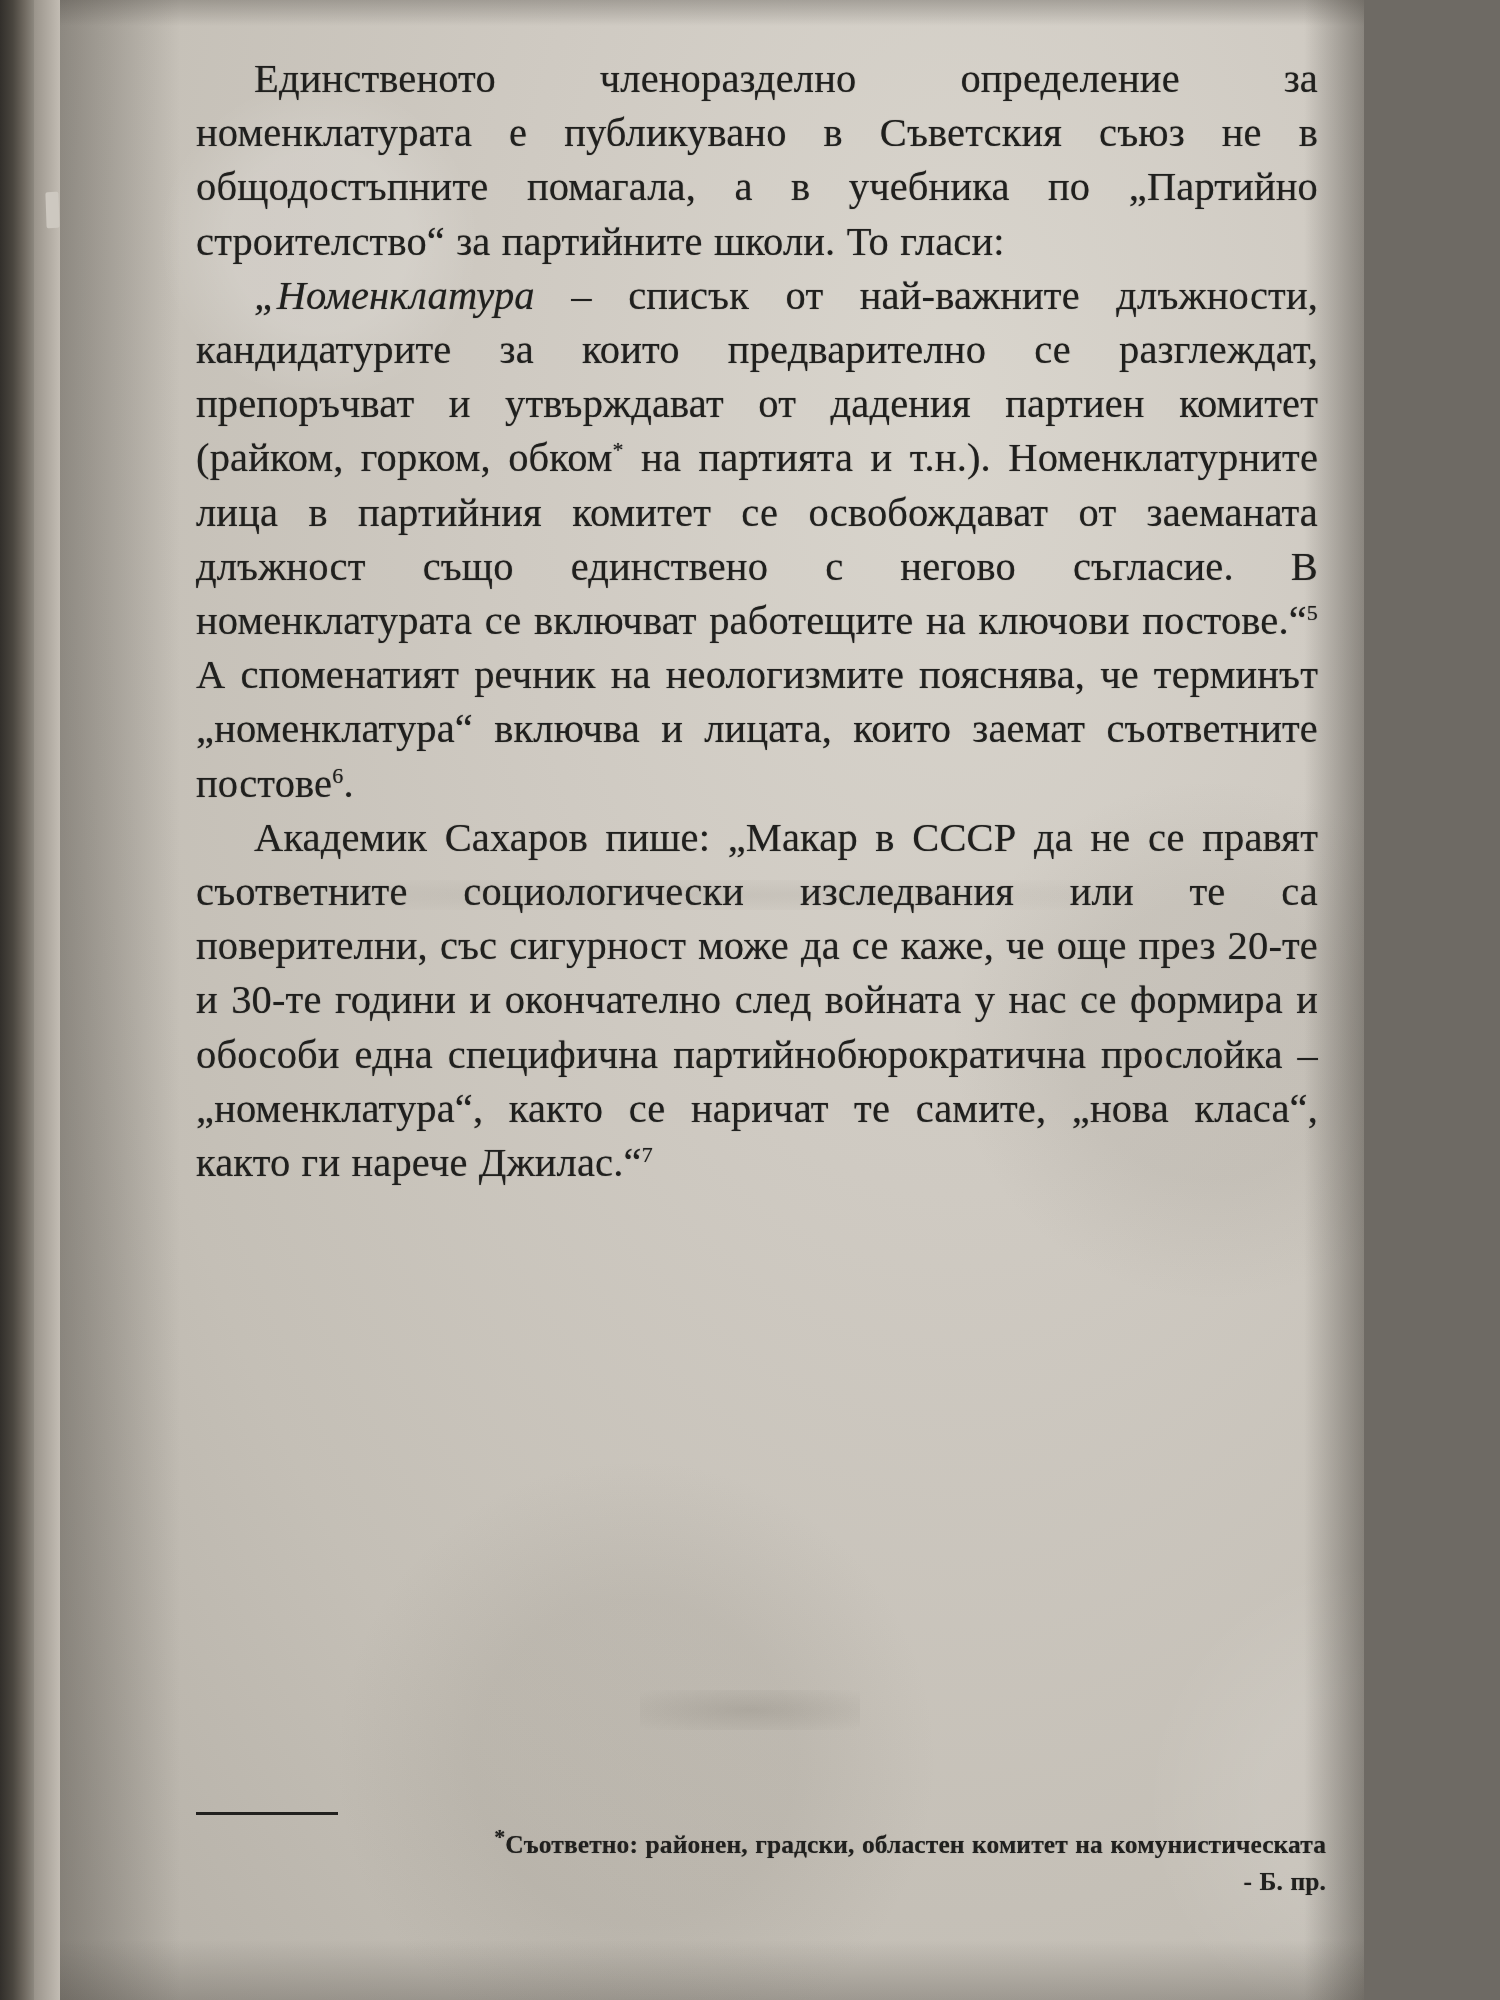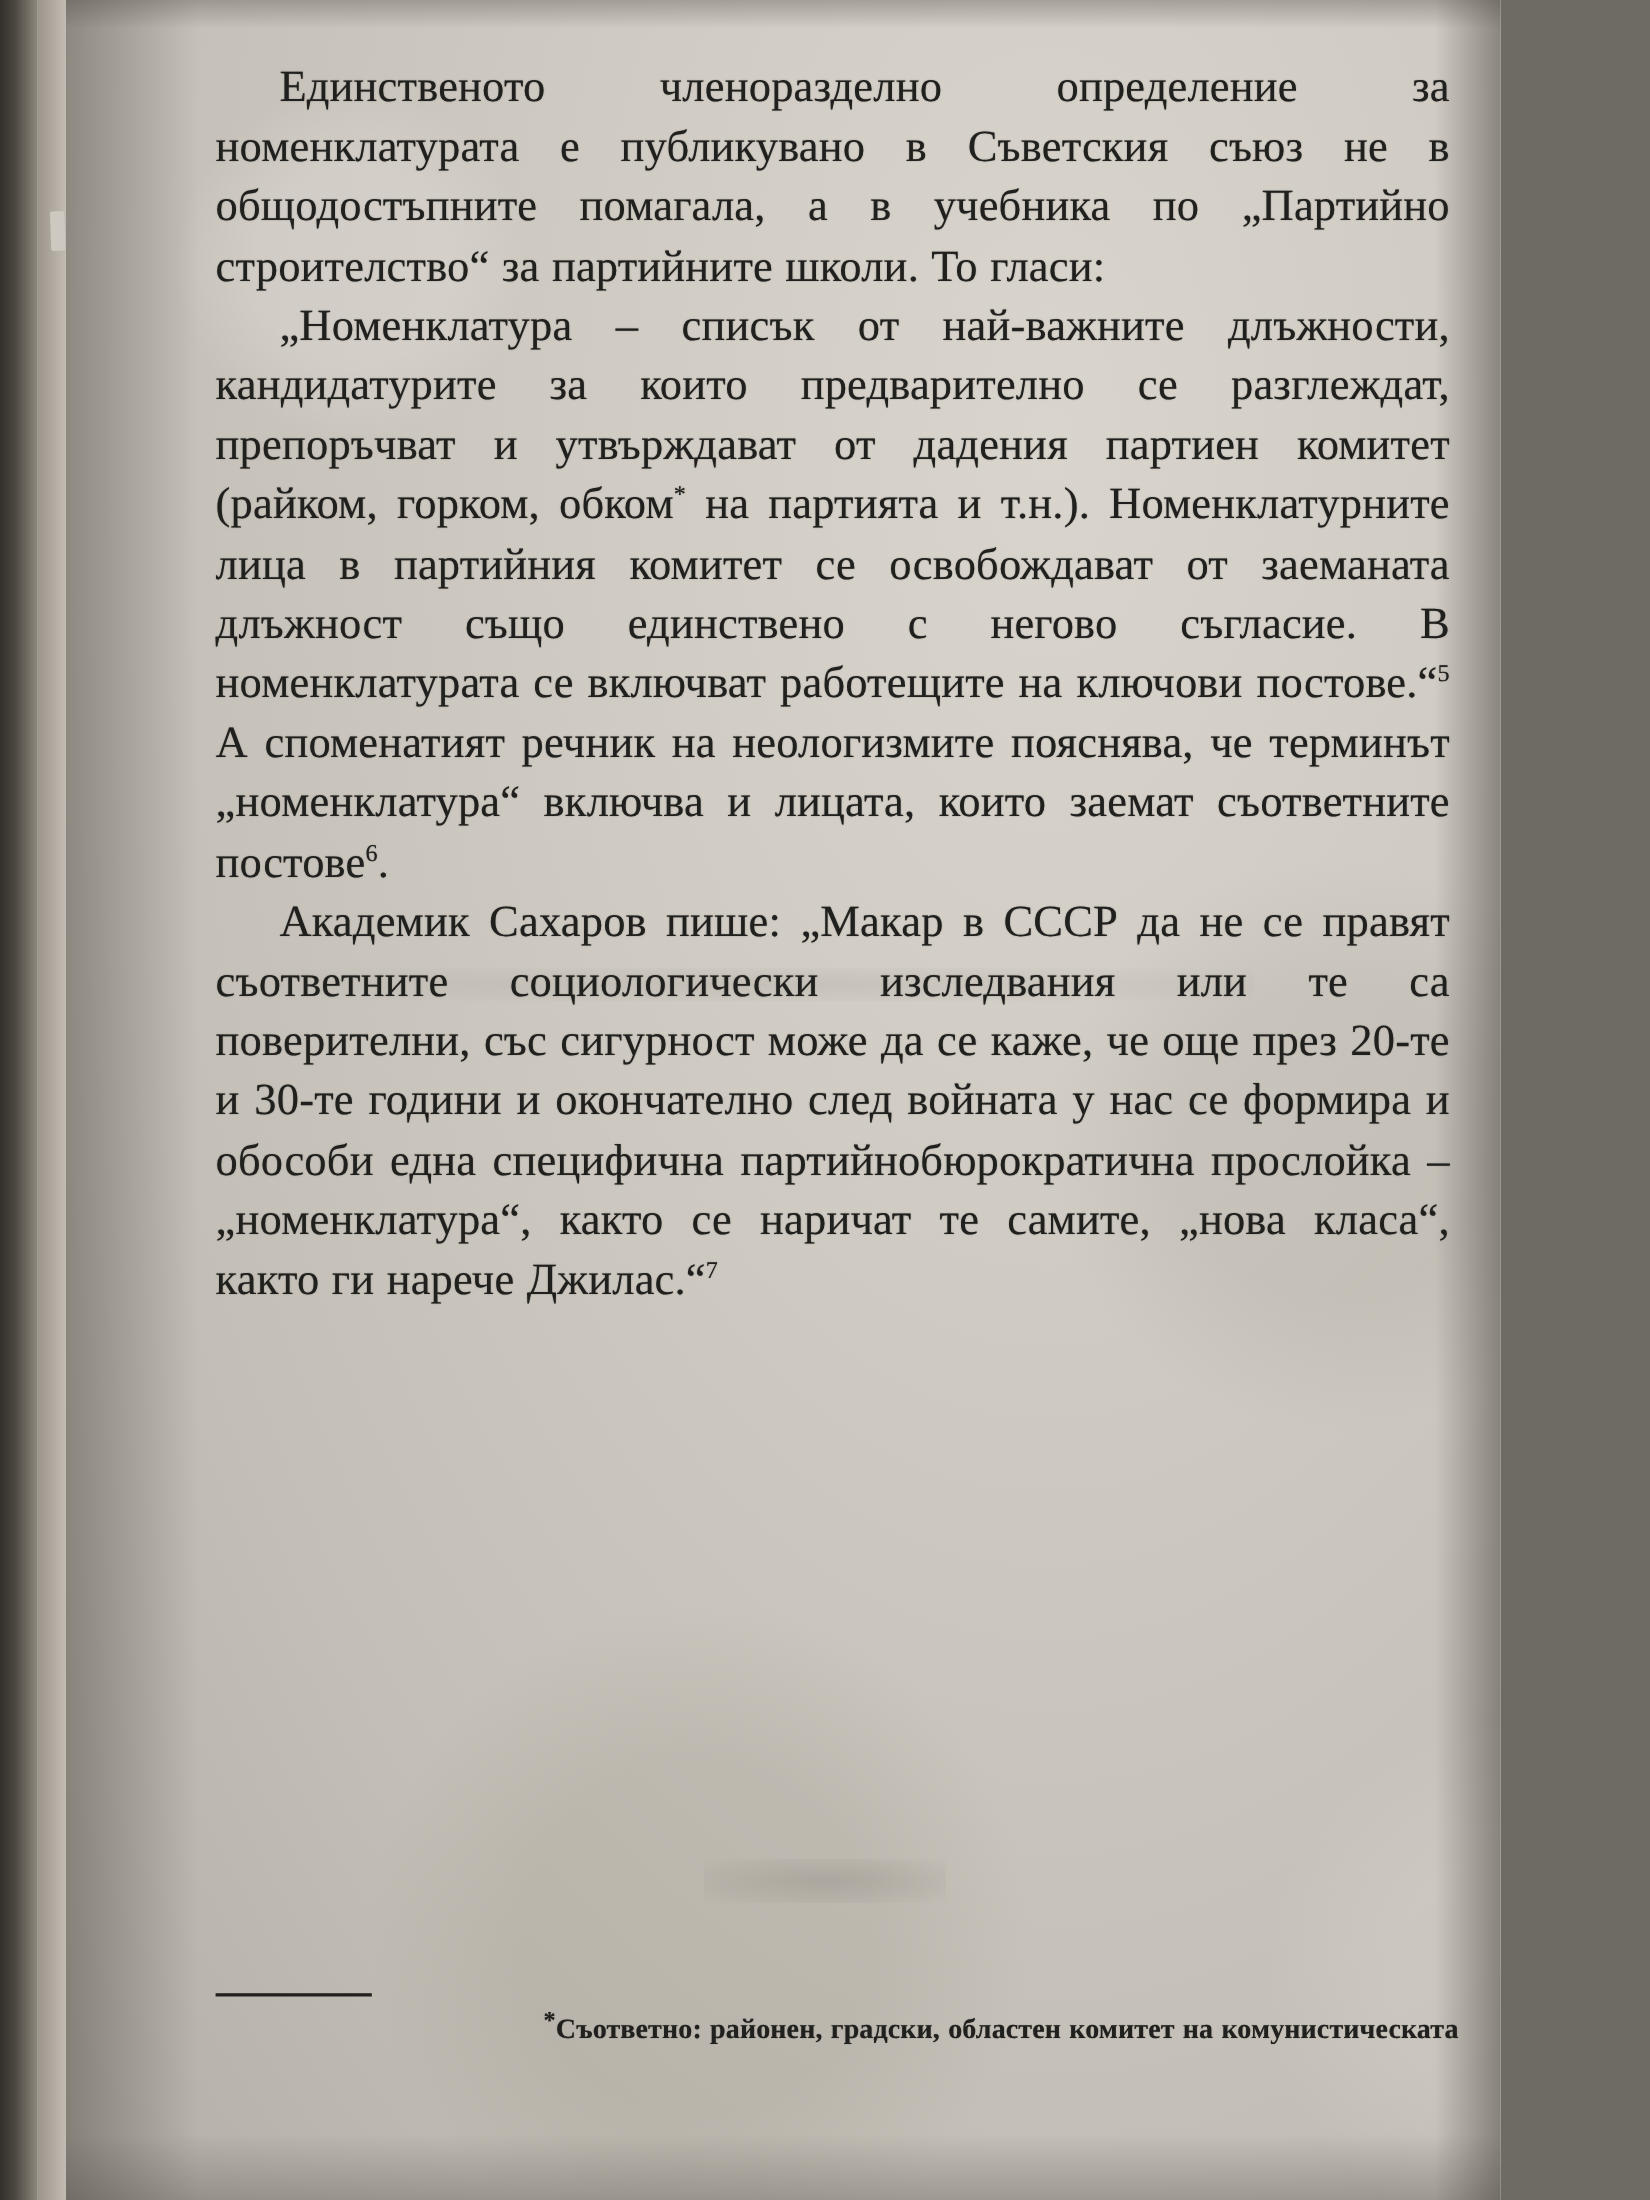--- a/index.html
+++ b/index.html
@@ -107,21 +107,21 @@
     color: #20201e;
     font-size: 40.5px;
     line-height: 54.2px;
     text-align: justify;
     text-justify: inter-word;
     letter-spacing: 0.15px;
     word-spacing: 1.0px;
     text-shadow: 0 0 1.1px rgba(30,28,26,0.55);
   }
   p.indent { text-indent: 58px; }
-  .ital { }
+  .ital { font-style: italic; }
   sup {
     font-size: 22px;
     vertical-align: super;
     line-height: 0;
   }
 
   
   .footnote-rule {
     position: absolute;
     left: 196px;
@@ -198,15 +198,16 @@
     <p class="indent"><span>Академик Сахаров пише: „Макар в СССР да не се правят съответните социологически изследвания или те са поверителни, със сигурност може да се каже, че още през 20-те и 30-те години и окончателно след войната у нас се формира и обособи една специфична партийнобюрократична прослойка – „номенклатура“, както се наричат те самите, „нова класа“, както ги нарече Джилас.“</span><sup>7</sup></p>
 
   </div>
 
   <div class="smudge"></div>
 
   <div class="footnote-rule"></div>
 
   <div class="footnote">
     <p class="fn-first"><sup class="fn-star">*</sup><span>Съответно: районен, градски, областен комитет на комунистическата</span></p>
+    <p class="fn-last">- Б. пр.</p>
   </div>
 
 </div>
 
 </body></html>

